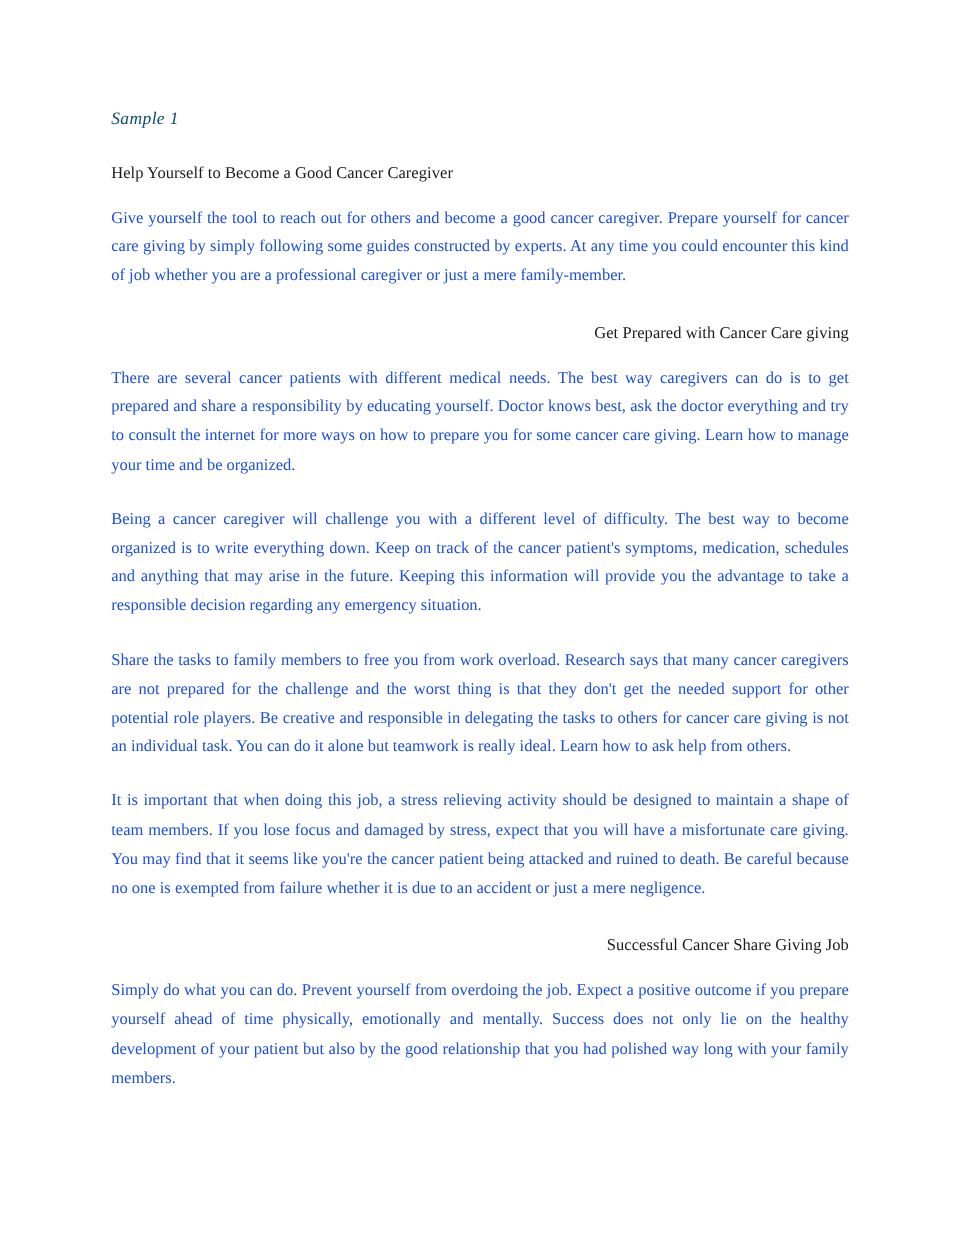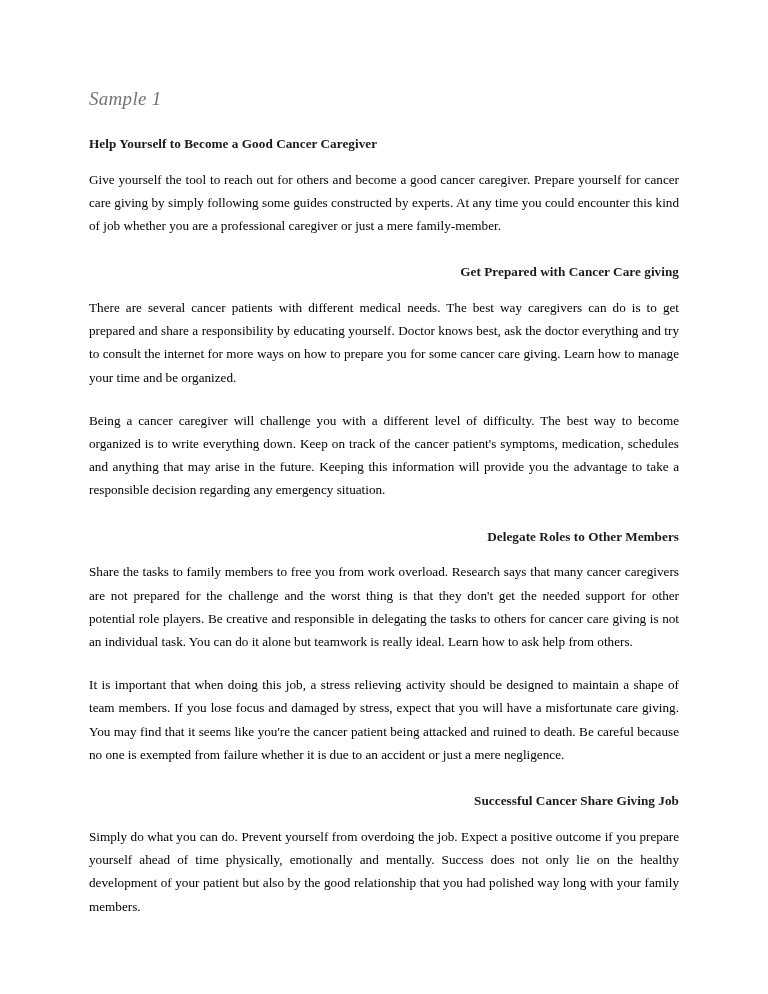--- a/index.html
+++ b/index.html
@@ -22,46 +22,46 @@
   .content {
     position: absolute;
     left: 89px;
     top: 88px;
     width: 590px;
   }
 
   .doc-label {
     font-family: "Liberation Serif", "DejaVu Serif", serif;
     font-style: italic;
-    font-size: 19px;
-    color: #737373;
+    font-size: 14px;
+    color: #0c4a6e;
     letter-spacing: 0.3px;
     line-height: 1.2;
     margin: 0 0 24px 0;
   }
 
   .section-heading {
     font-family: "Liberation Serif", "DejaVu Serif", serif;
-    font-weight: bold;
+    font-weight: normal;
     font-size: 13.2px;
     color: #1a1a1a;
     line-height: 1.35;
     margin: 0 0 15px 0;
     letter-spacing: 0.05px;
   }
 
   .section-heading.spaced {
     margin-top: 26px;
     text-align: right;
   }
 
   .body-par {
     font-family: "Liberation Serif", "DejaVu Serif", serif;
     font-size: 13.2px;
-    color: #000000;
+    color: #1d4ed8;
     line-height: 23.2px;
     text-align: justify;
     text-justify: inter-word;
     margin: 0 0 20px 0;
     -webkit-hyphens: none;
     hyphens: none;
   }
 
   .body-par:last-child {
     margin-bottom: 0;
@@ -78,21 +78,20 @@
     <h1 class="section-heading">Help Yourself to Become a Good Cancer Caregiver</h1>
 
     <p class="body-par">Give yourself the tool to reach out for others and become a good cancer caregiver. Prepare yourself for cancer care giving by simply following some guides constructed by experts. At any time you could encounter this kind of job whether you are a professional caregiver or just a mere family-member.</p>
 
     <h2 class="section-heading spaced">Get Prepared with Cancer Care giving</h2>
 
     <p class="body-par">There are several cancer patients with different medical needs. The best way caregivers can do is to get prepared and share a responsibility by educating yourself. Doctor knows best, ask the doctor everything and try to consult the internet for more ways on how to prepare you for some cancer care giving. Learn how to manage your time and be organized.</p>
 
     <p class="body-par">Being a cancer caregiver will challenge you with a different level of difficulty. The best way to become organized is to write everything down. Keep on track of the cancer patient's symptoms, medication, schedules and anything that may arise in the future. Keeping this information will provide you the advantage to take a responsible decision regarding any emergency situation.</p>
 
-    <h2 class="section-heading spaced">Delegate Roles to Other Members</h2>
 
     <p class="body-par">Share the tasks to family members to free you from work overload. Research says that many cancer caregivers are not prepared for the challenge and the worst thing is that they don't get the needed support for other potential role players. Be creative and responsible in delegating the tasks to others for cancer care giving is not an individual task. You can do it alone but teamwork is really ideal. Learn how to ask help from others.</p>
 
     <p class="body-par">It is important that when doing this job, a stress relieving activity should be designed to maintain a shape of team members. If you lose focus and damaged by stress, expect that you will have a misfortunate care giving. You may find that it seems like you're the cancer patient being attacked and ruined to death. Be careful because no one is exempted from failure whether it is due to an accident or just a mere negligence.</p>
 
     <h2 class="section-heading spaced">Successful Cancer Share Giving Job</h2>
 
     <p class="body-par">Simply do what you can do. Prevent yourself from overdoing the job. Expect a positive outcome if you prepare yourself ahead of time physically, emotionally and mentally. Success does not only lie on the healthy development of your patient but also by the good relationship that you had polished way long with your family members.</p>
 
   </div>

